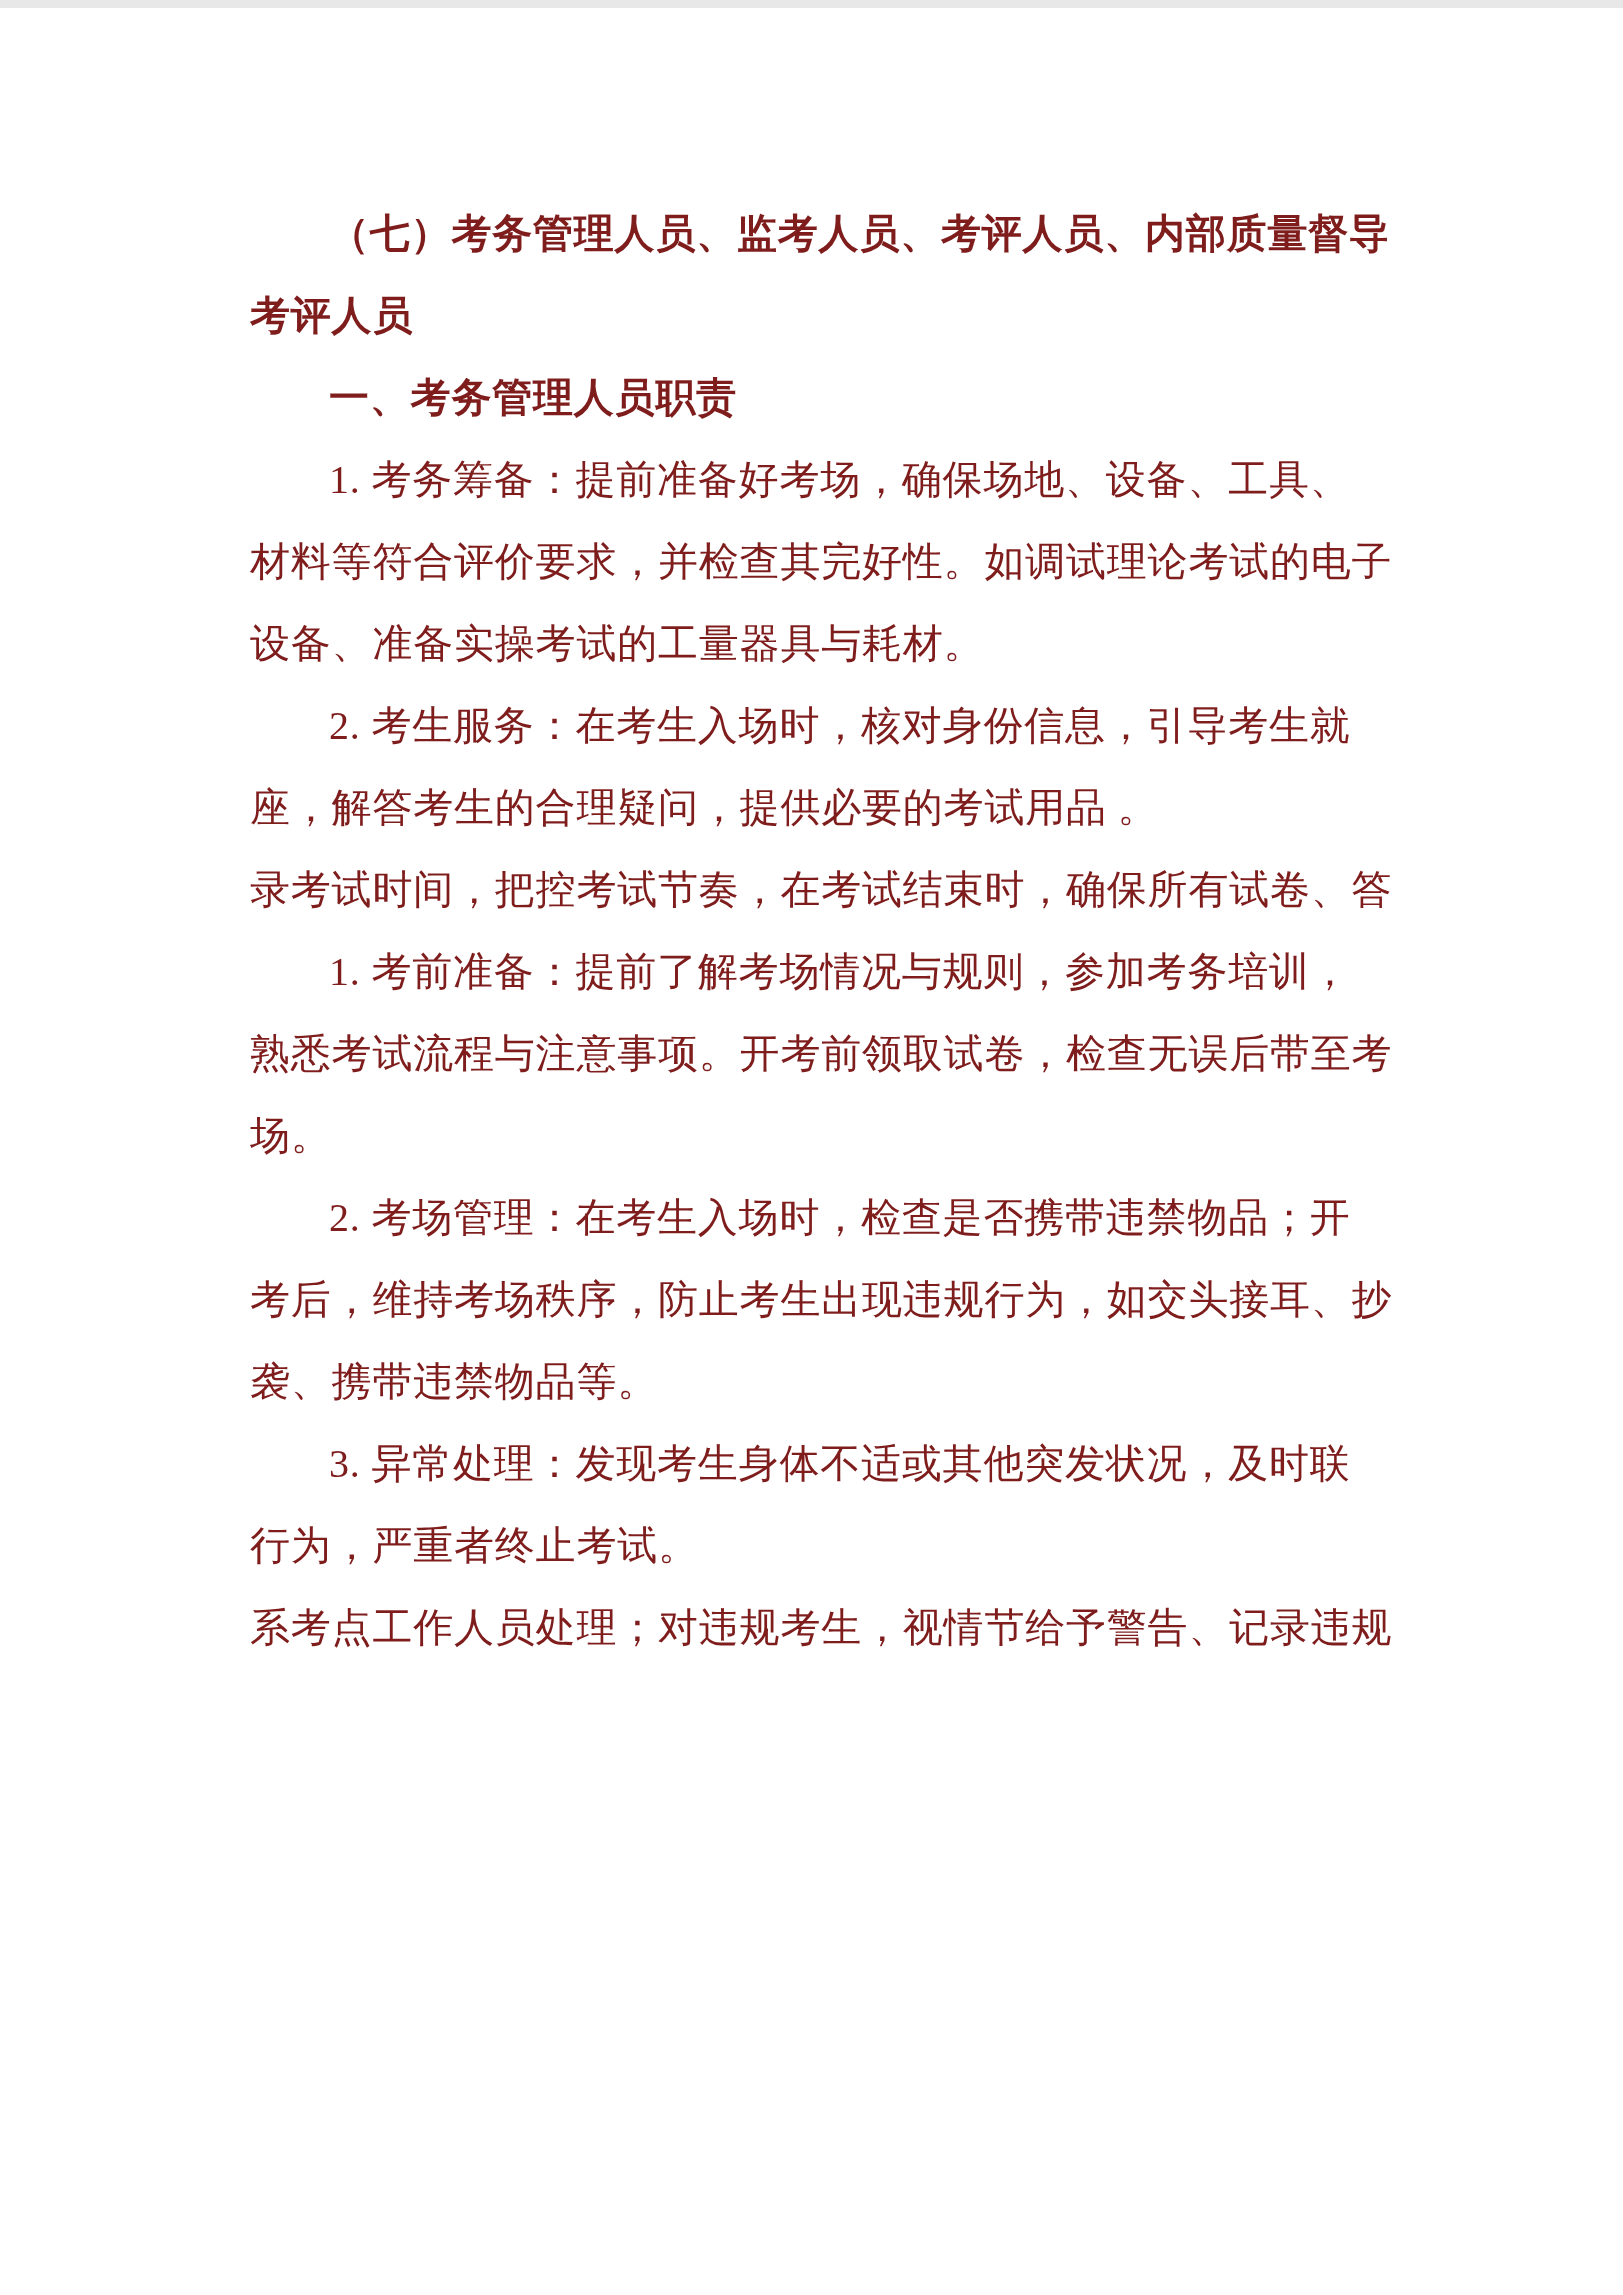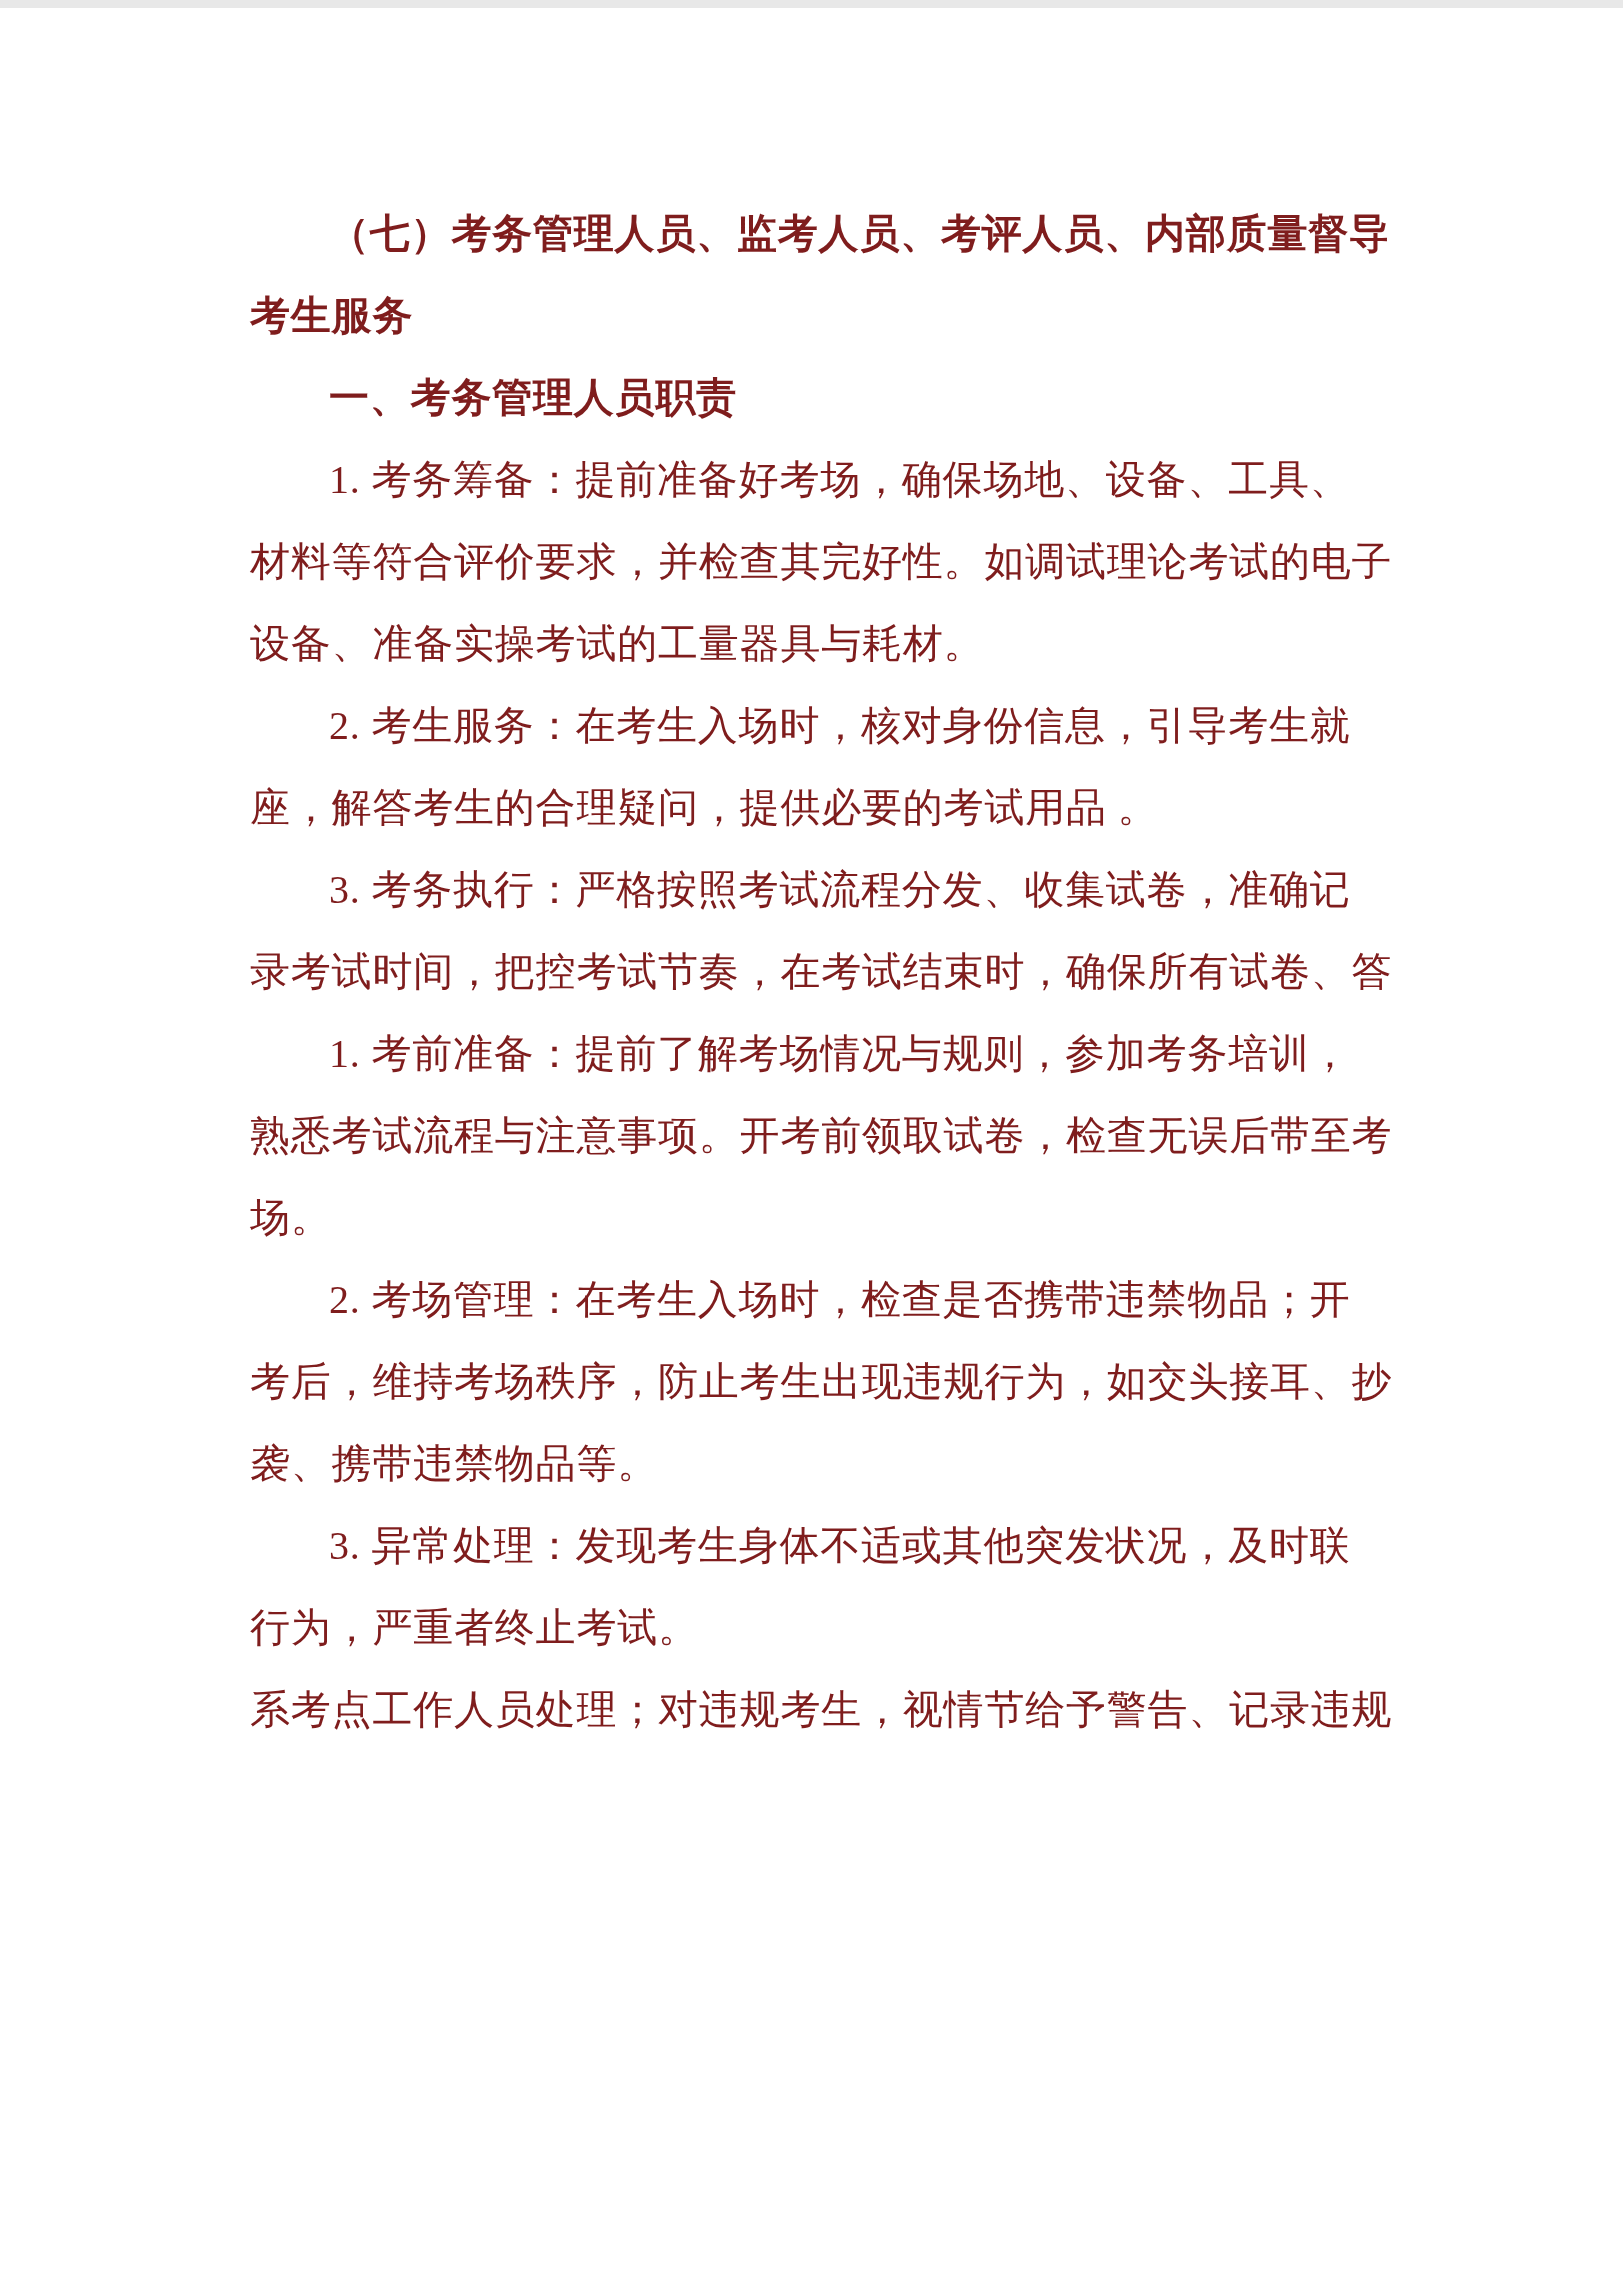--- a/index.html
+++ b/index.html
@@ -36,28 +36,27 @@
   .bold {
     font-weight: bold;
   }
 </style>
 </head>
 <body>
 
 <div class="page">
   <div class="content">
     <div class="line bold indent">（七）考务管理人员、监考人员、考评人员、内部质量督导</div>
-    <div class="line bold">考生服务</div>
+    <div class="line bold">考评人员</div>
     <div class="line bold indent">一、考务管理人员职责</div>
     <div class="line indent">1. 考务筹备：提前准备好考场，确保场地、设备、工具、</div>
     <div class="line">材料等符合评价要求，并检查其完好性。如调试理论考试的电子</div>
     <div class="line">设备、准备实操考试的工量器具与耗材。</div>
     <div class="line indent">2. 考生服务：在考生入场时，核对身份信息，引导考生就</div>
     <div class="line">座，解答考生的合理疑问，提供必要的考试用品 。</div>
-    <div class="line indent">3. 考务执行：严格按照考试流程分发、收集试卷，准确记</div>
     <div class="line">录考试时间，把控考试节奏，在考试结束时，确保所有试卷、答</div>
     <div class="line indent">1. 考前准备：提前了解考场情况与规则，参加考务培训，</div>
     <div class="line">熟悉考试流程与注意事项。开考前领取试卷，检查无误后带至考</div>
     <div class="line">场。</div>
     <div class="line indent">2. 考场管理：在考生入场时，检查是否携带违禁物品；开</div>
     <div class="line">考后，维持考场秩序，防止考生出现违规行为，如交头接耳、抄</div>
     <div class="line">袭、携带违禁物品等。</div>
     <div class="line indent">3. 异常处理：发现考生身体不适或其他突发状况，及时联</div>
     <div class="line">行为，严重者终止考试。</div>
     <div class="line">系考点工作人员处理；对违规考生，视情节给予警告、记录违规</div>

